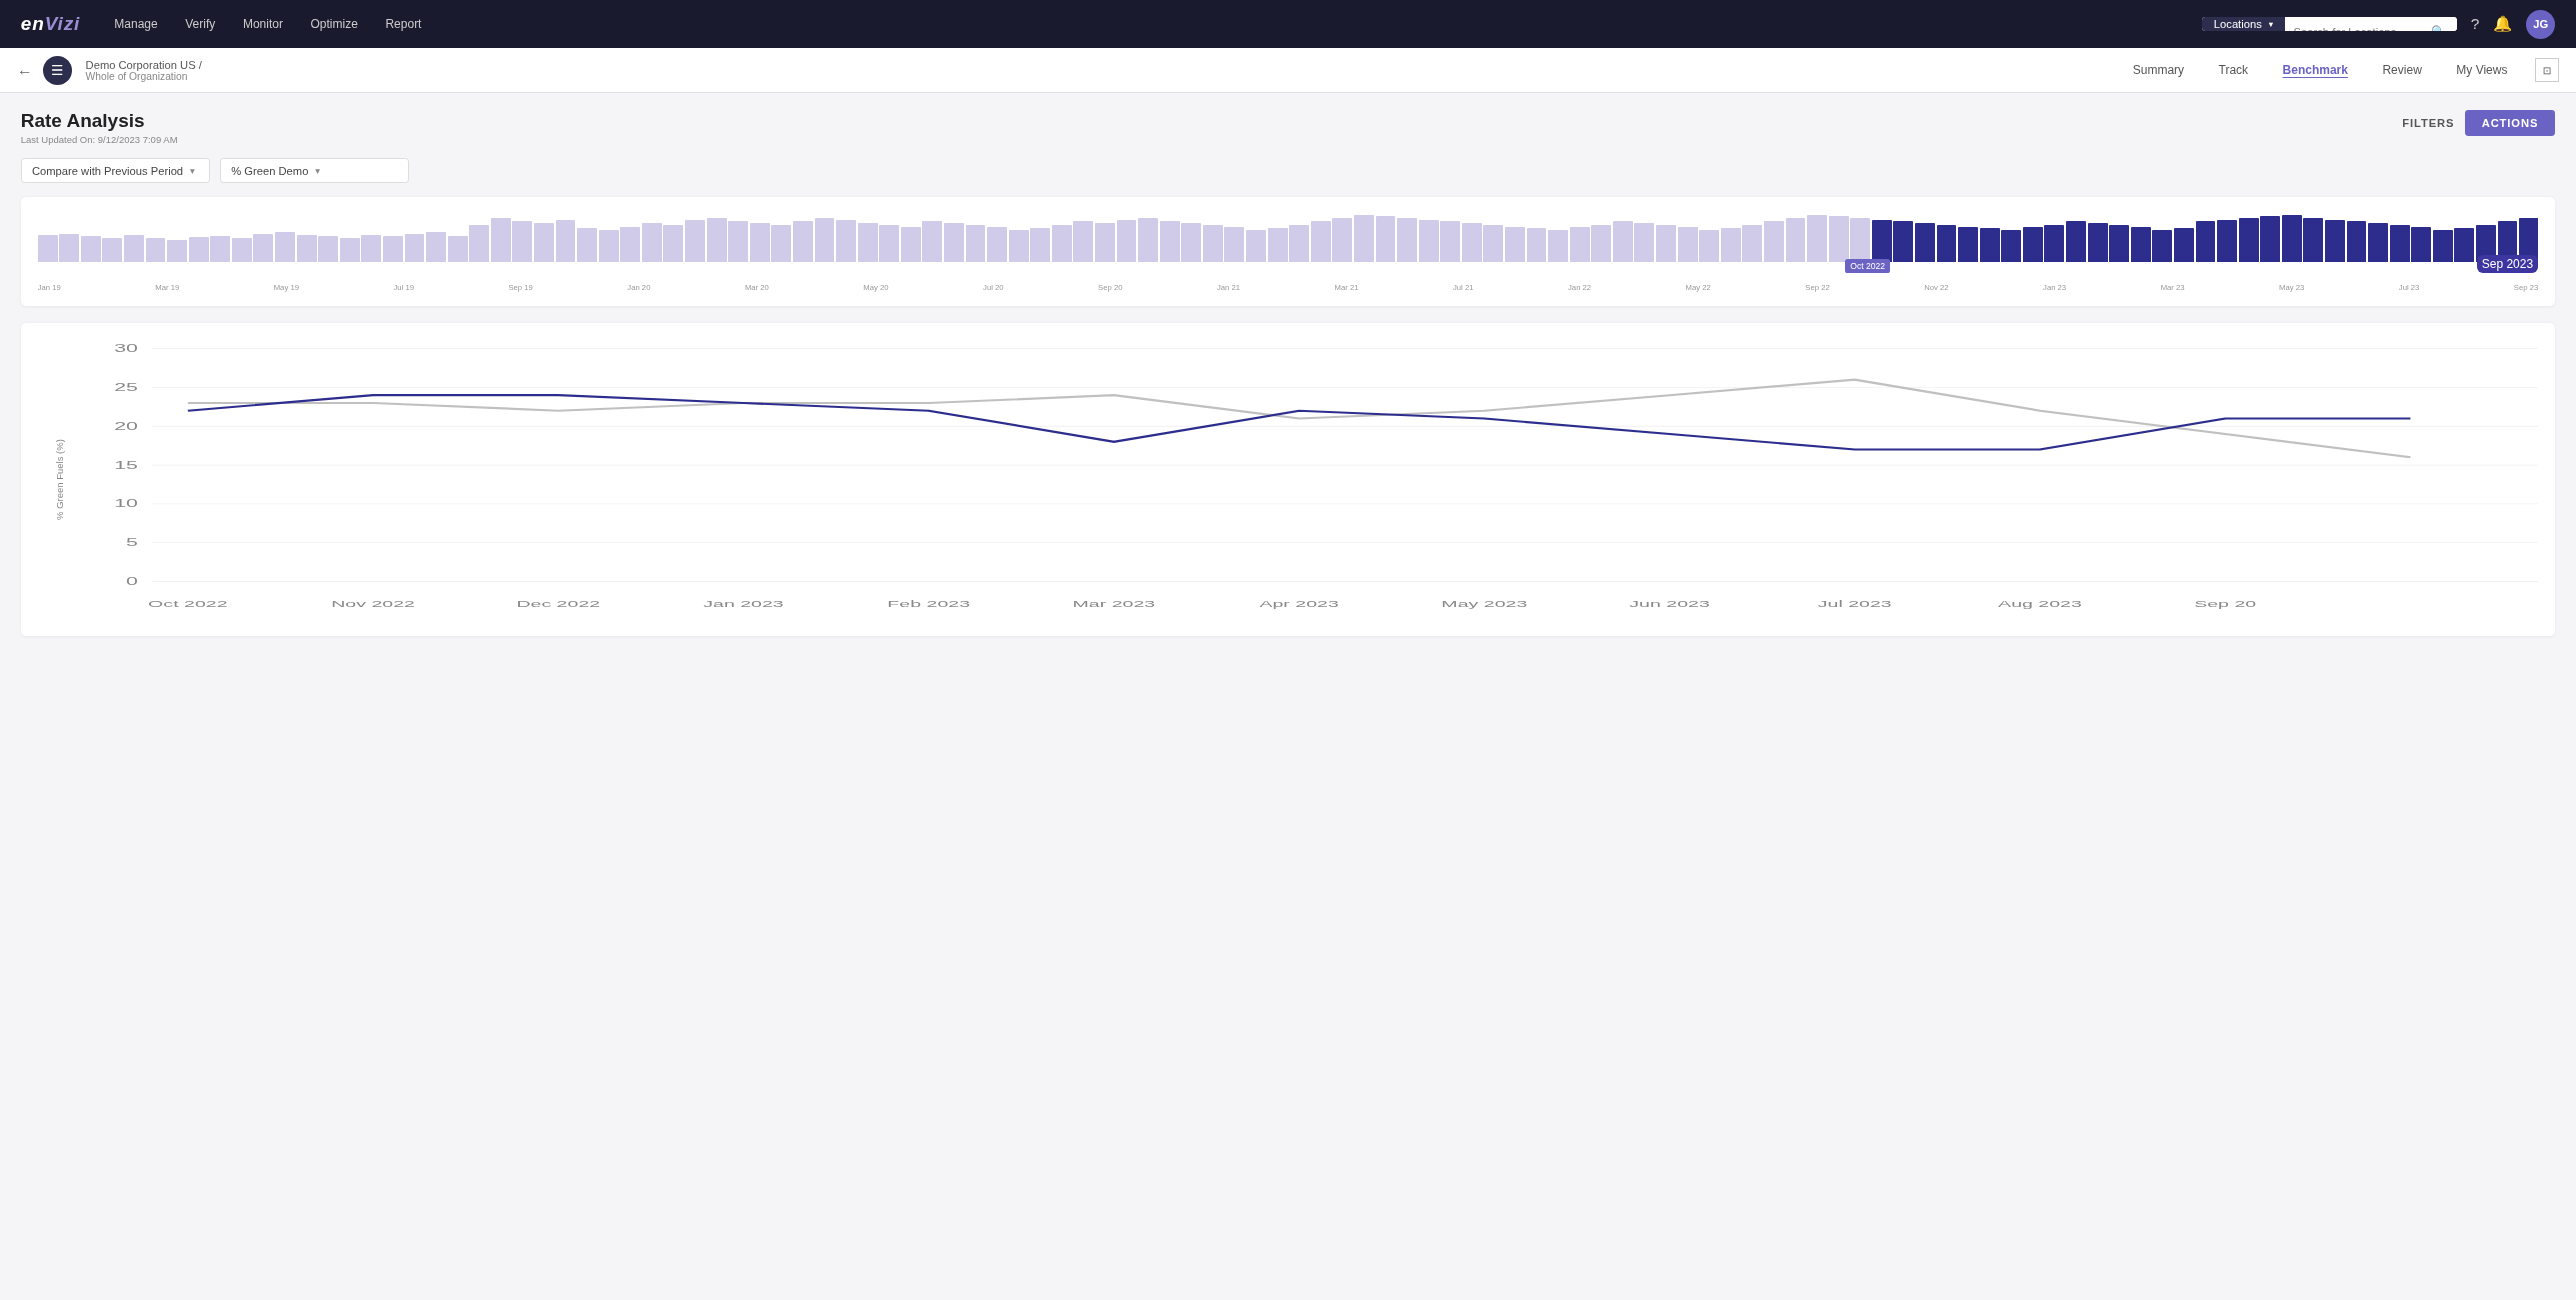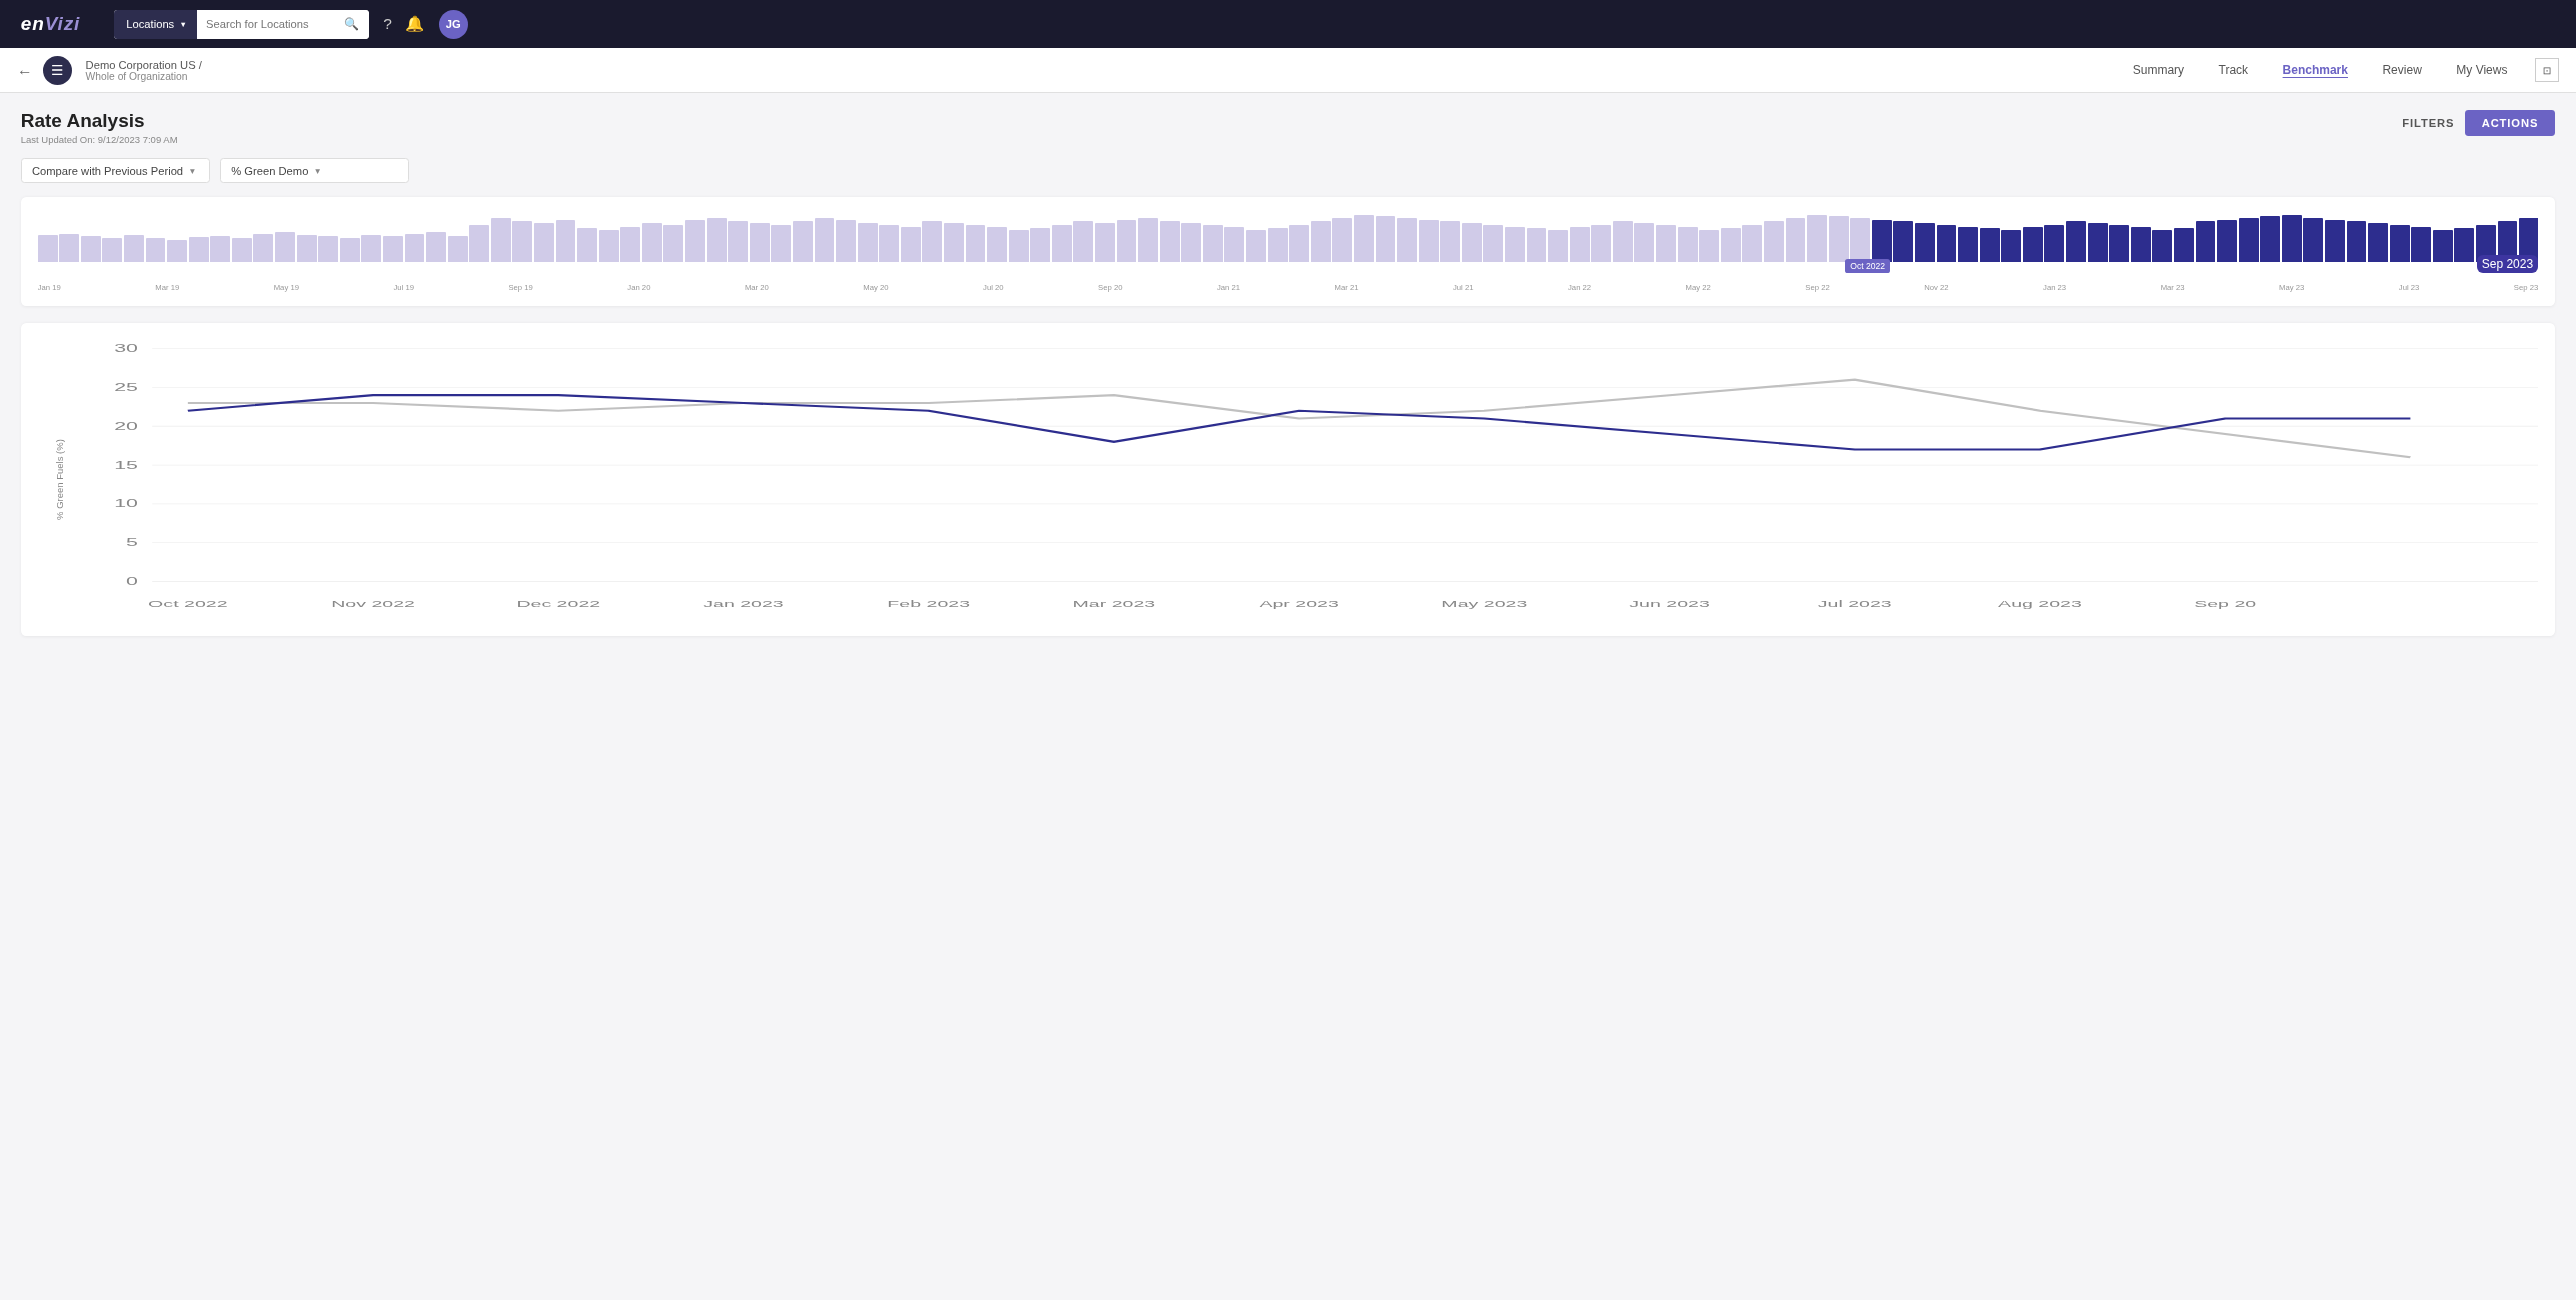--- a/index.html
+++ b/index.html
@@ -38,21 +38,21 @@
     .nav-right {
       display: flex;
       align-items: center;
       gap: 13.8px;
     }
     .locations-dropdown {
       background: #fff;
       border-radius: 3.4px;
       display: flex;
       align-items: flex-start;
-      height: 29px;
+      height: 14px;
       overflow: hidden;
     }
     .locations-label {
       background: #2d2d4e;
       color: #fff;
       font-size: 11.2px;
       padding: 0 12px;
       height: 100%;
       display: flex;
       align-items: center;
@@ -310,20 +310,27 @@
       cursor: pointer;
       color: #555;
       font-size: 15.5px;
     }
   </style>
 </head>
 <body>
 
 <nav class="top-nav">
   <div class="logo">en<span>Vizi</span></div>
+  <div class="nav-links">
+    <span class="nav-link">Manage</span>
+    <span class="nav-link">Verify</span>
+    <span class="nav-link">Monitor</span>
+    <span class="nav-link">Optimize</span>
+    <span class="nav-link">Report</span>
+  </div>
   <div class="nav-right">
     <div class="locations-dropdown">
       <div class="locations-label">
         <span>Locations</span>
         <span class="chevron">▾</span>
       </div>
       <div class="search-bar">
         <input type="text" placeholder="Search for Locations" style="">
         <span class="search-icon">🔍</span>
       </div>

